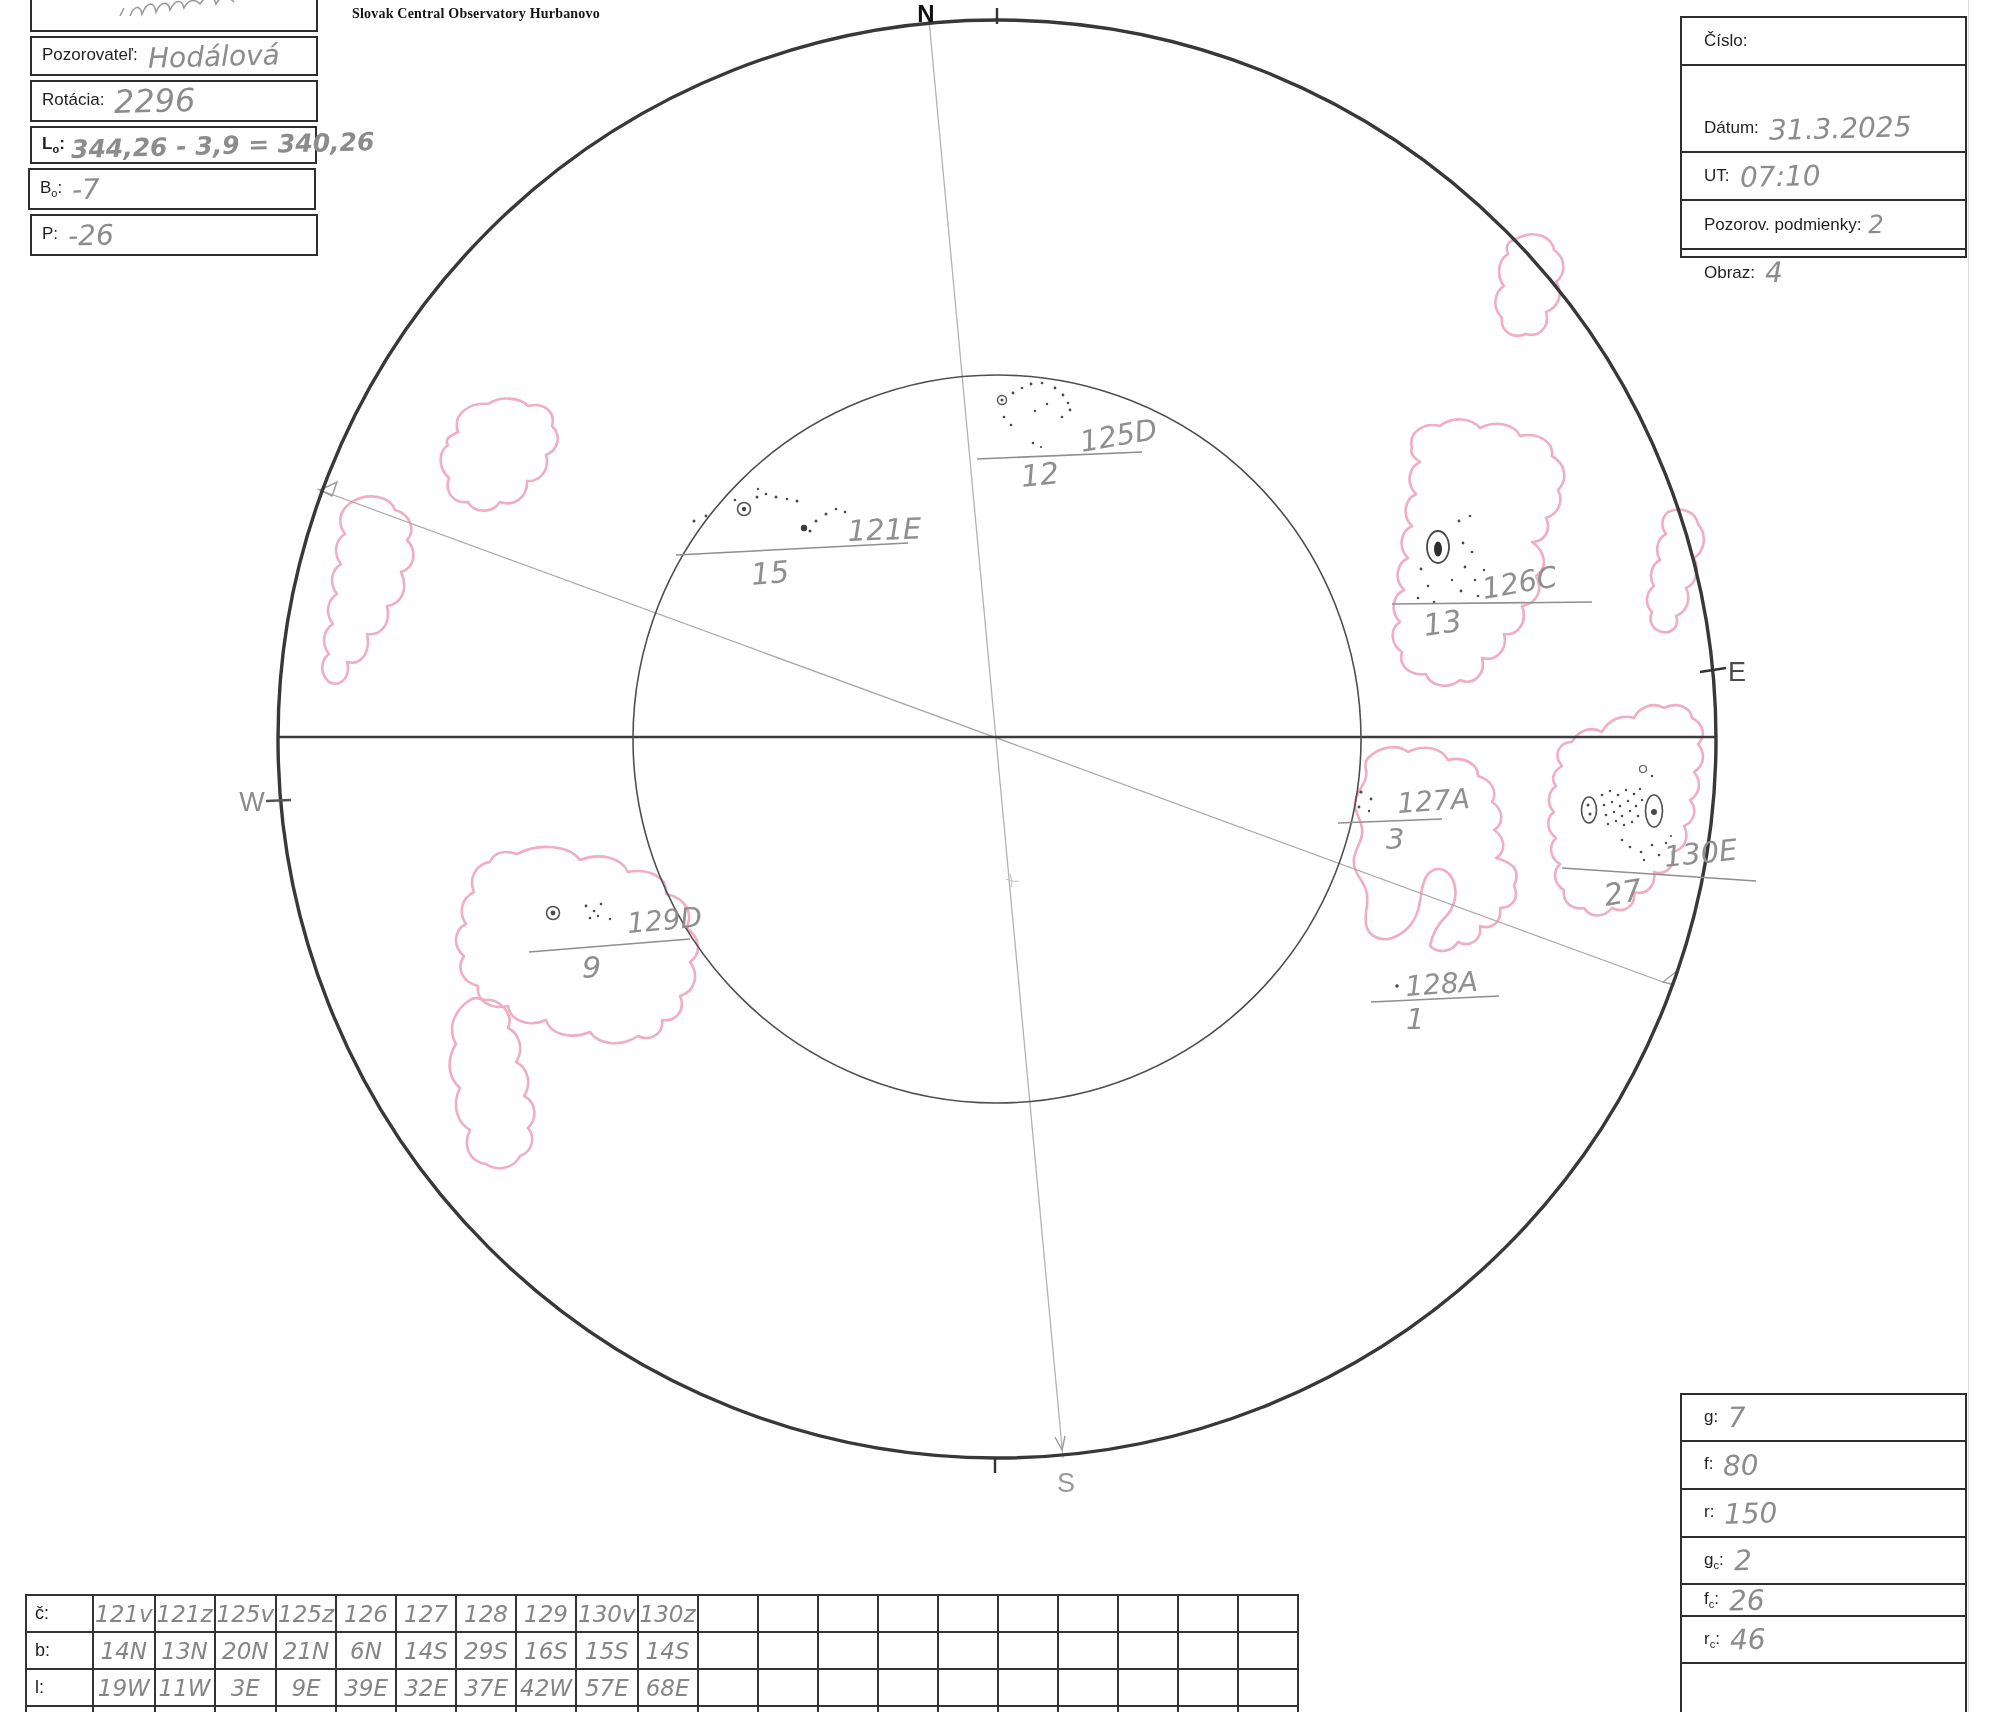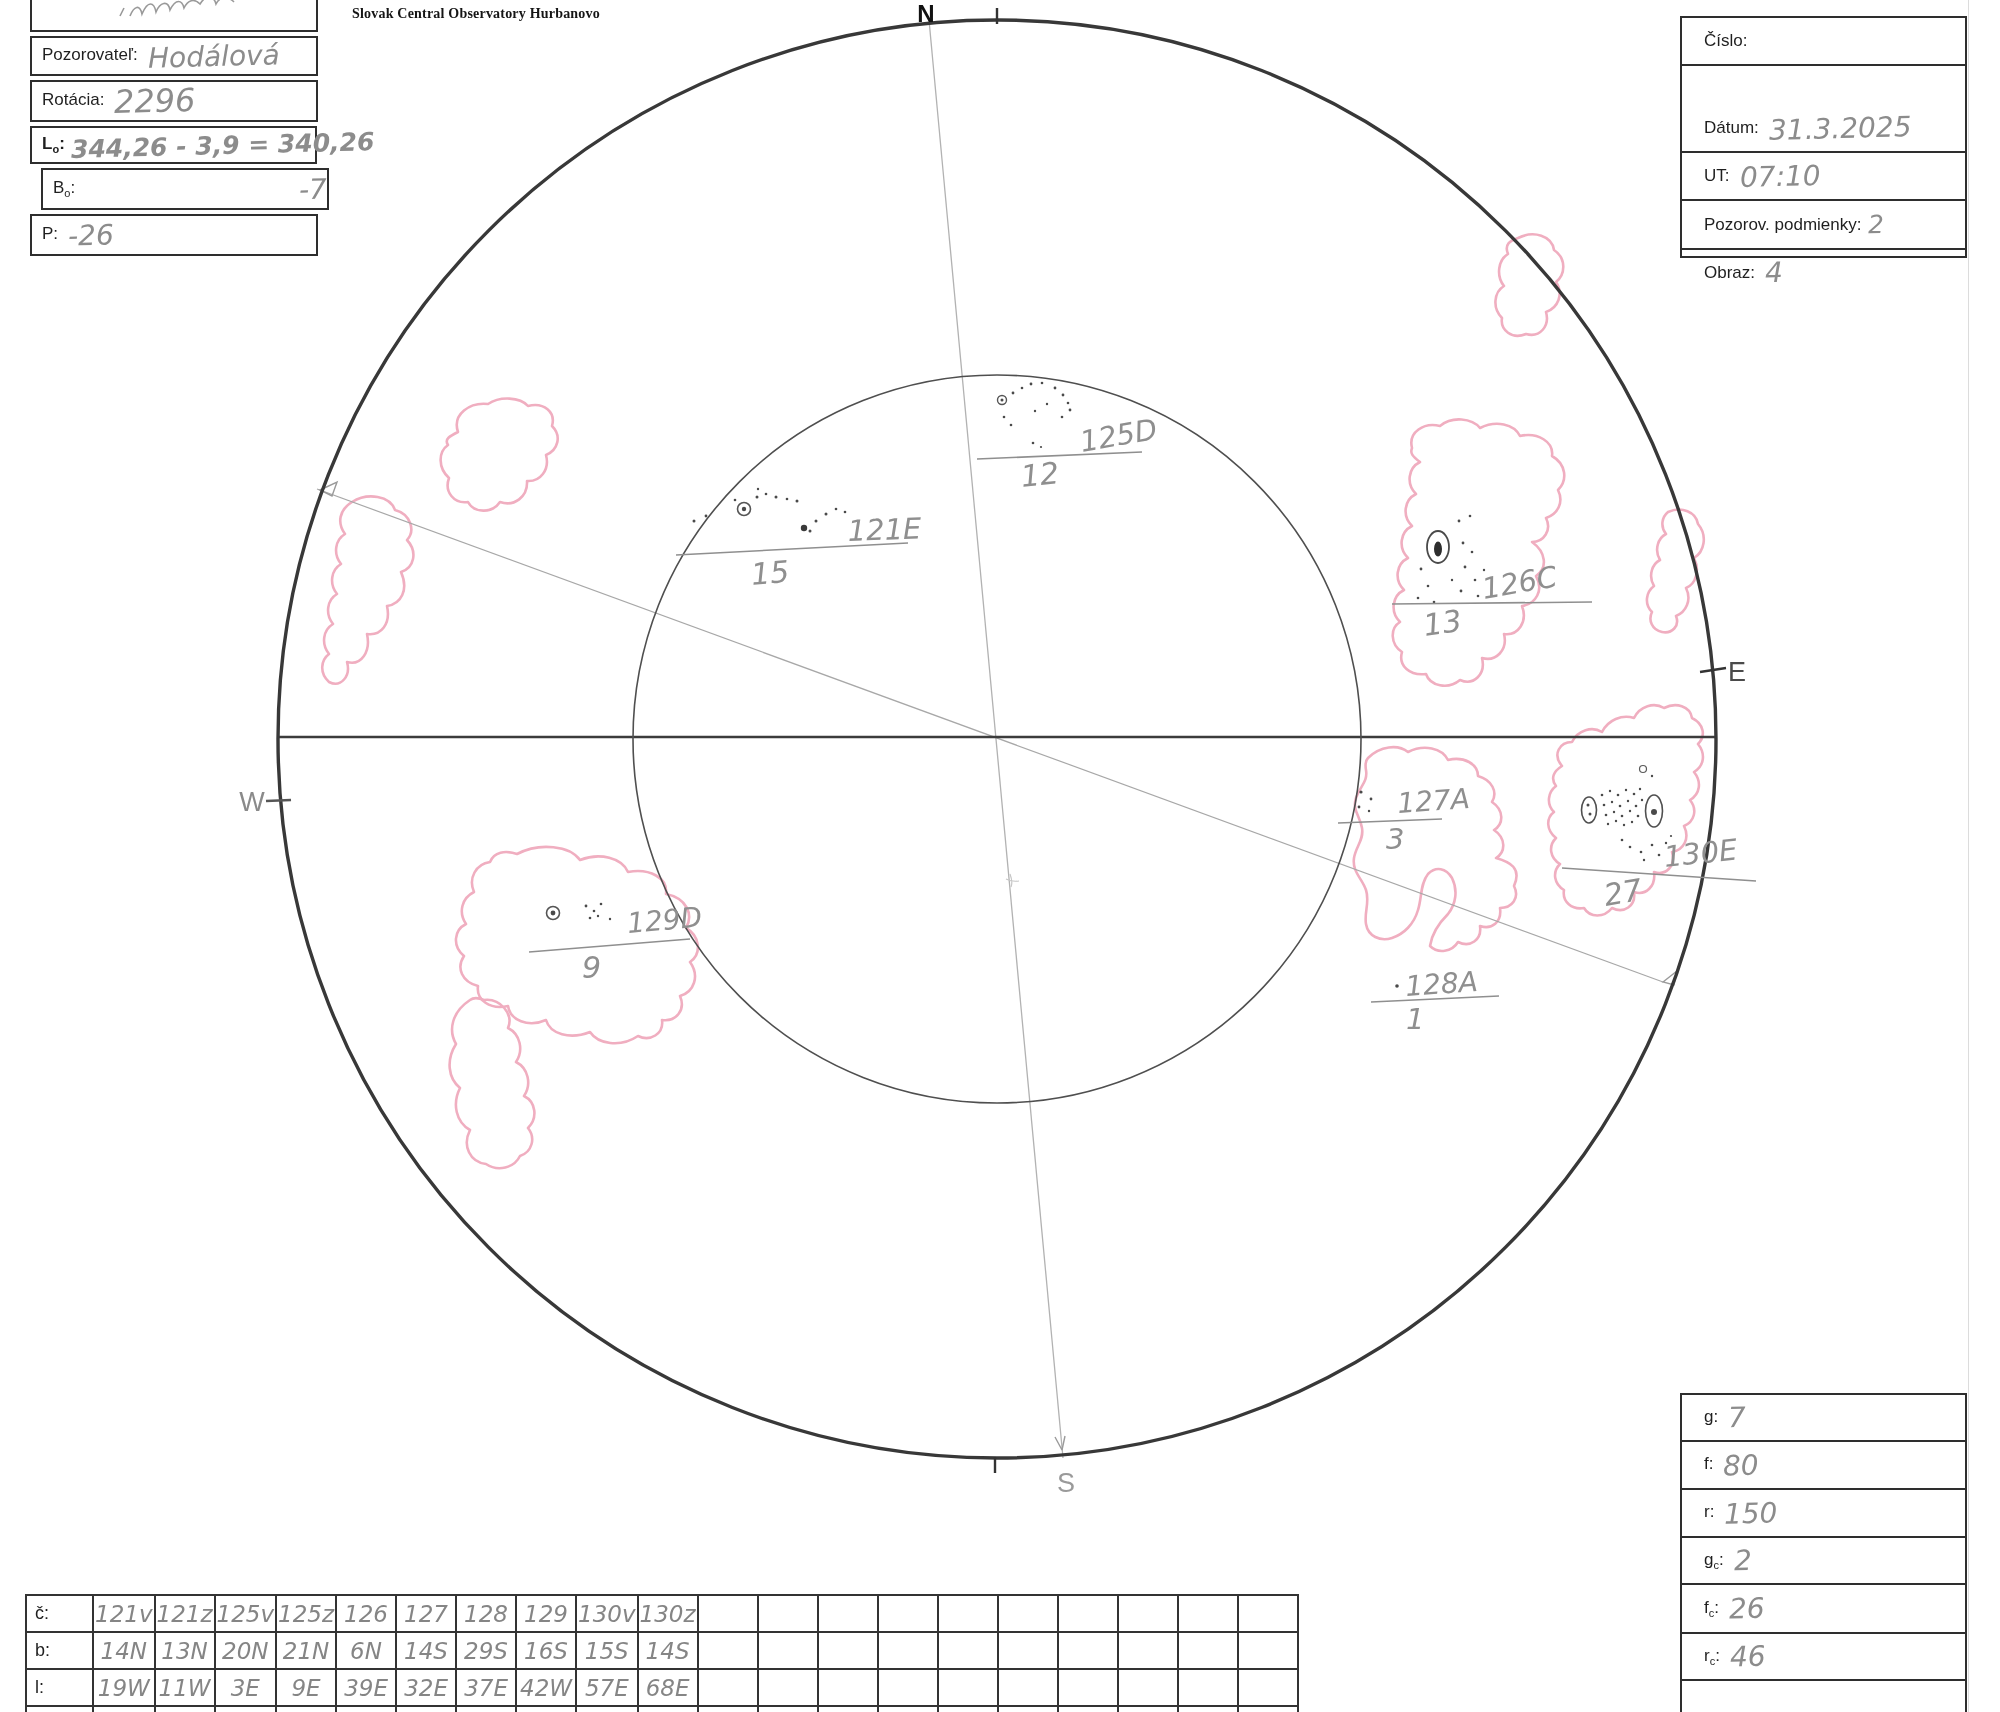--- a/index.html
+++ b/index.html
@@ -254,21 +254,21 @@
     <span class="hw val">Hodálová</span>
   </div>
   <div class="cell" style="left:30px;top:80px;width:288px;height:42px;">
     <span class="flabel"><span>Rotácia</span><sub></sub><span>:</span></span>
     <span class="hw val big">2296</span>
   </div>
   <div class="cell" style="left:30px;top:126px;width:287px;height:38px;font-weight:bold;">
     <span class="flabel"><span>L</span><sub>o</sub><span>:</span></span>
     <span class="hw val small">344,26 - 3,9 = 340,26</span>
   </div>
-  <div class="cell" style="left:41px;top:168px;width:288px;height:42px;justify-content:space-between;">
+  <div class="cell" style="left:28px;top:168px;width:288px;height:42px;">
     <span class="flabel"><span>B</span><sub>o</sub><span>:</span></span>
     <span class="hw val">-7</span>
   </div>
   <div class="cell" style="left:30px;top:214px;width:288px;height:42px;">
     <span class="flabel"><span>P</span><sub></sub><span>:</span></span>
     <span class="hw val">-26</span>
   </div>
 
   <div class="vbox" style="left:1680px;top:16px;width:287px;height:242px;">
     <div class="vrow" style="height:48px;">
@@ -303,21 +303,21 @@
       <span class="hw val">80</span>
     </div>
     <div class="vrow" style="height:48px;">
       <span class="flabel"><span>r</span><sub></sub><span>:</span></span>
       <span class="hw val">150</span>
     </div>
     <div class="vrow" style="height:47px;">
       <span class="flabel"><span>g</span><sub>c</sub><span>:</span></span>
       <span class="hw val">2</span>
     </div>
-    <div class="vrow" style="height:49px;">
+    <div class="vrow" style="height:32px;">
       <span class="flabel"><span>f</span><sub>c</sub><span>:</span></span>
       <span class="hw val">26</span>
     </div>
     <div class="vrow" style="height:47px;">
       <span class="flabel"><span>r</span><sub>c</sub><span>:</span></span>
       <span class="hw val">46</span>
     </div>
     <div class="vrow" style="height:40px;"></div>
   </div>
 

